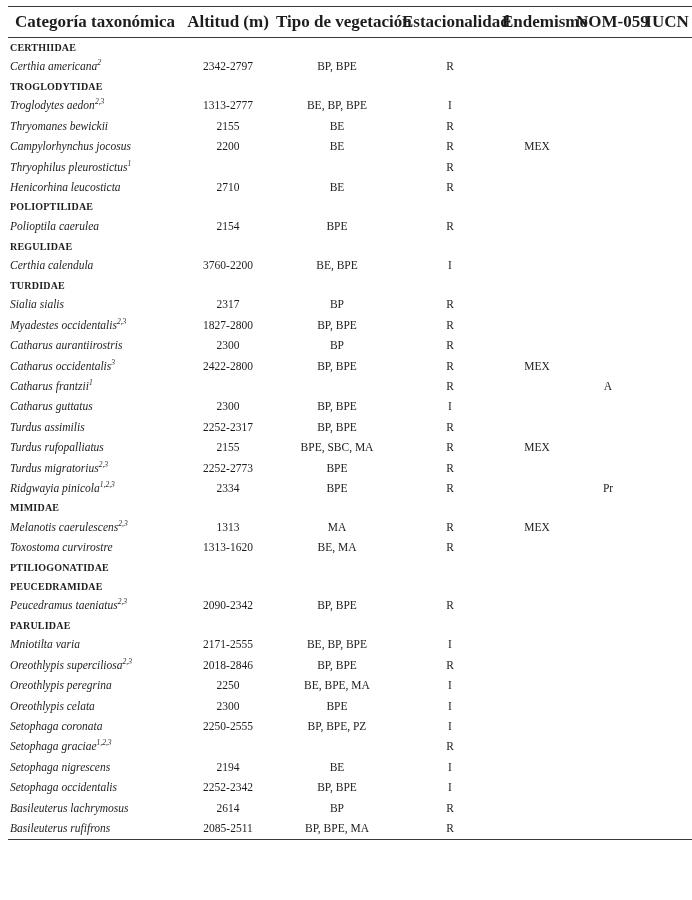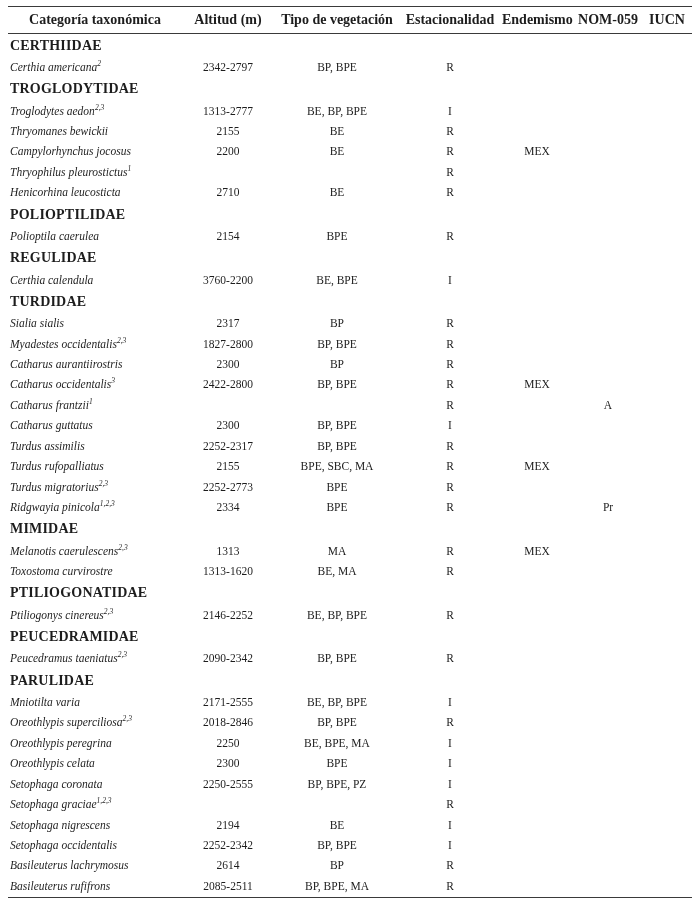--- a/index.html
+++ b/index.html
@@ -17,39 +17,39 @@
   table.species-table {
     border-collapse: collapse;
     table-layout: fixed;
     width: 684px;
     border-top: 1.5px solid #3a3a3a;
     border-bottom: 1.5px solid #3a3a3a;
   }
   thead tr { border-bottom: 1.5px solid #3a3a3a; }
   th {
     font-weight: bold;
-    font-size: 14px;
+    font-size: 17px;
     padding: 5px 2px;
     text-align: center;
     vertical-align: middle;
     white-space: nowrap;
   }
   td {
     font-size: 11.5px;
     padding: 3.6px 2px;
     text-align: center;
     vertical-align: middle;
     white-space: nowrap;
     overflow: hidden;
     line-height: 1.15;
   }
   td.family-cell {
     text-align: left;
     font-weight: bold;
-    font-size: 14px;
+    font-size: 10px;
     letter-spacing: 0.2px;
     padding-left: 2px;
     margin-top: 36px;
   }
   td.species-cell {
     text-align: left;
     font-style: italic;
     padding-left: 2px;
     margin-left: 28px;
   }
@@ -306,29 +306,20 @@
     <td>R</td>
     <td></td>
     <td></td>
     <td></td>
   </tr>
 
   <tr>
     <td class="family-cell" colspan="7">PTILIOGONATIDAE</td>
   </tr>
 
-  <tr>
-    <td class="species-cell"><span>Ptiliogonys cinereus</span><sup>2,3</sup></td>
-    <td>2146-2252</td>
-    <td>BE, BP, BPE</td>
-    <td>R</td>
-    <td></td>
-    <td></td>
-    <td></td>
-  </tr>
 
   <tr>
     <td class="family-cell" colspan="7">PEUCEDRAMIDAE</td>
   </tr>
 
   <tr>
     <td class="species-cell"><span>Peucedramus taeniatus</span><sup>2,3</sup></td>
     <td>2090-2342</td>
     <td>BP, BPE</td>
     <td>R</td>

